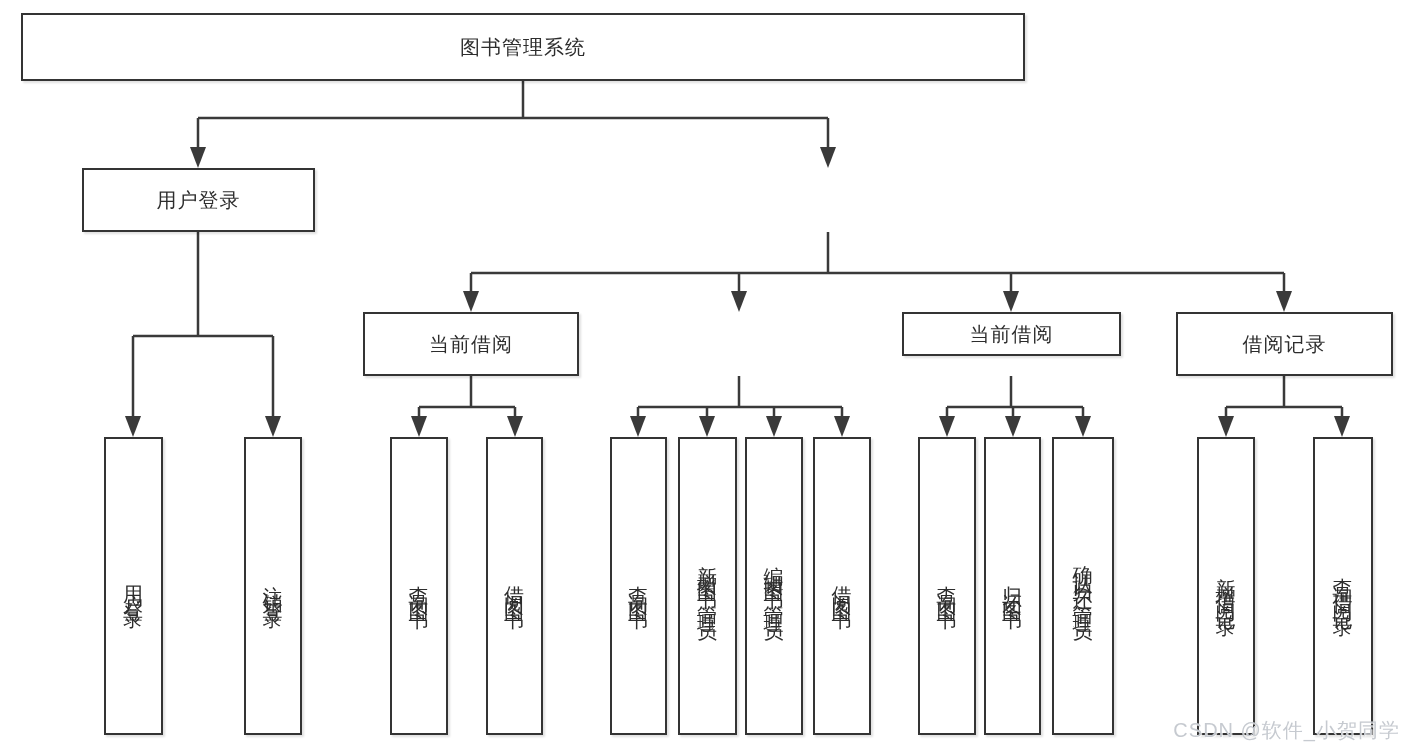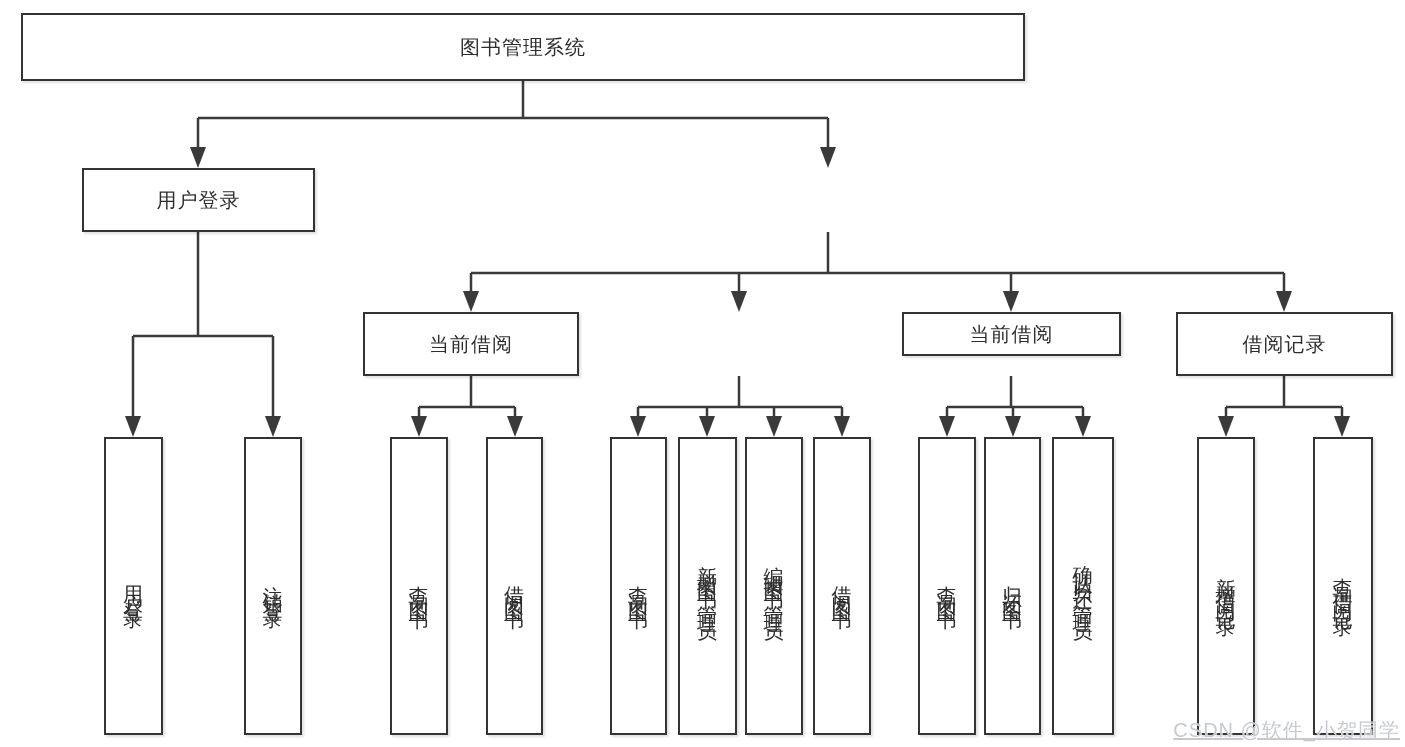--- a/index.html
+++ b/index.html
@@ -37,21 +37,20 @@
   }
   #watermark{
     position:absolute;
     right:5px;bottom:3px;
     z-index:5;
     font-size:20px;
     color:#c6cad0;
     text-shadow:1px 1px 0 rgba(255,255,255,0.75);
     letter-spacing:1px;
     white-space:nowrap;
-    text-decoration:underline;
   }
 </style>
 </head>
 <body>
 
 <div id="canvas">
 
   <svg id="wires" width="1405" height="747" aria-hidden="true">
 
     <path d="M523 68 L523 118 M198 118 L828 118 M198 118 L198 150 M828 118 L828 150"></path>

